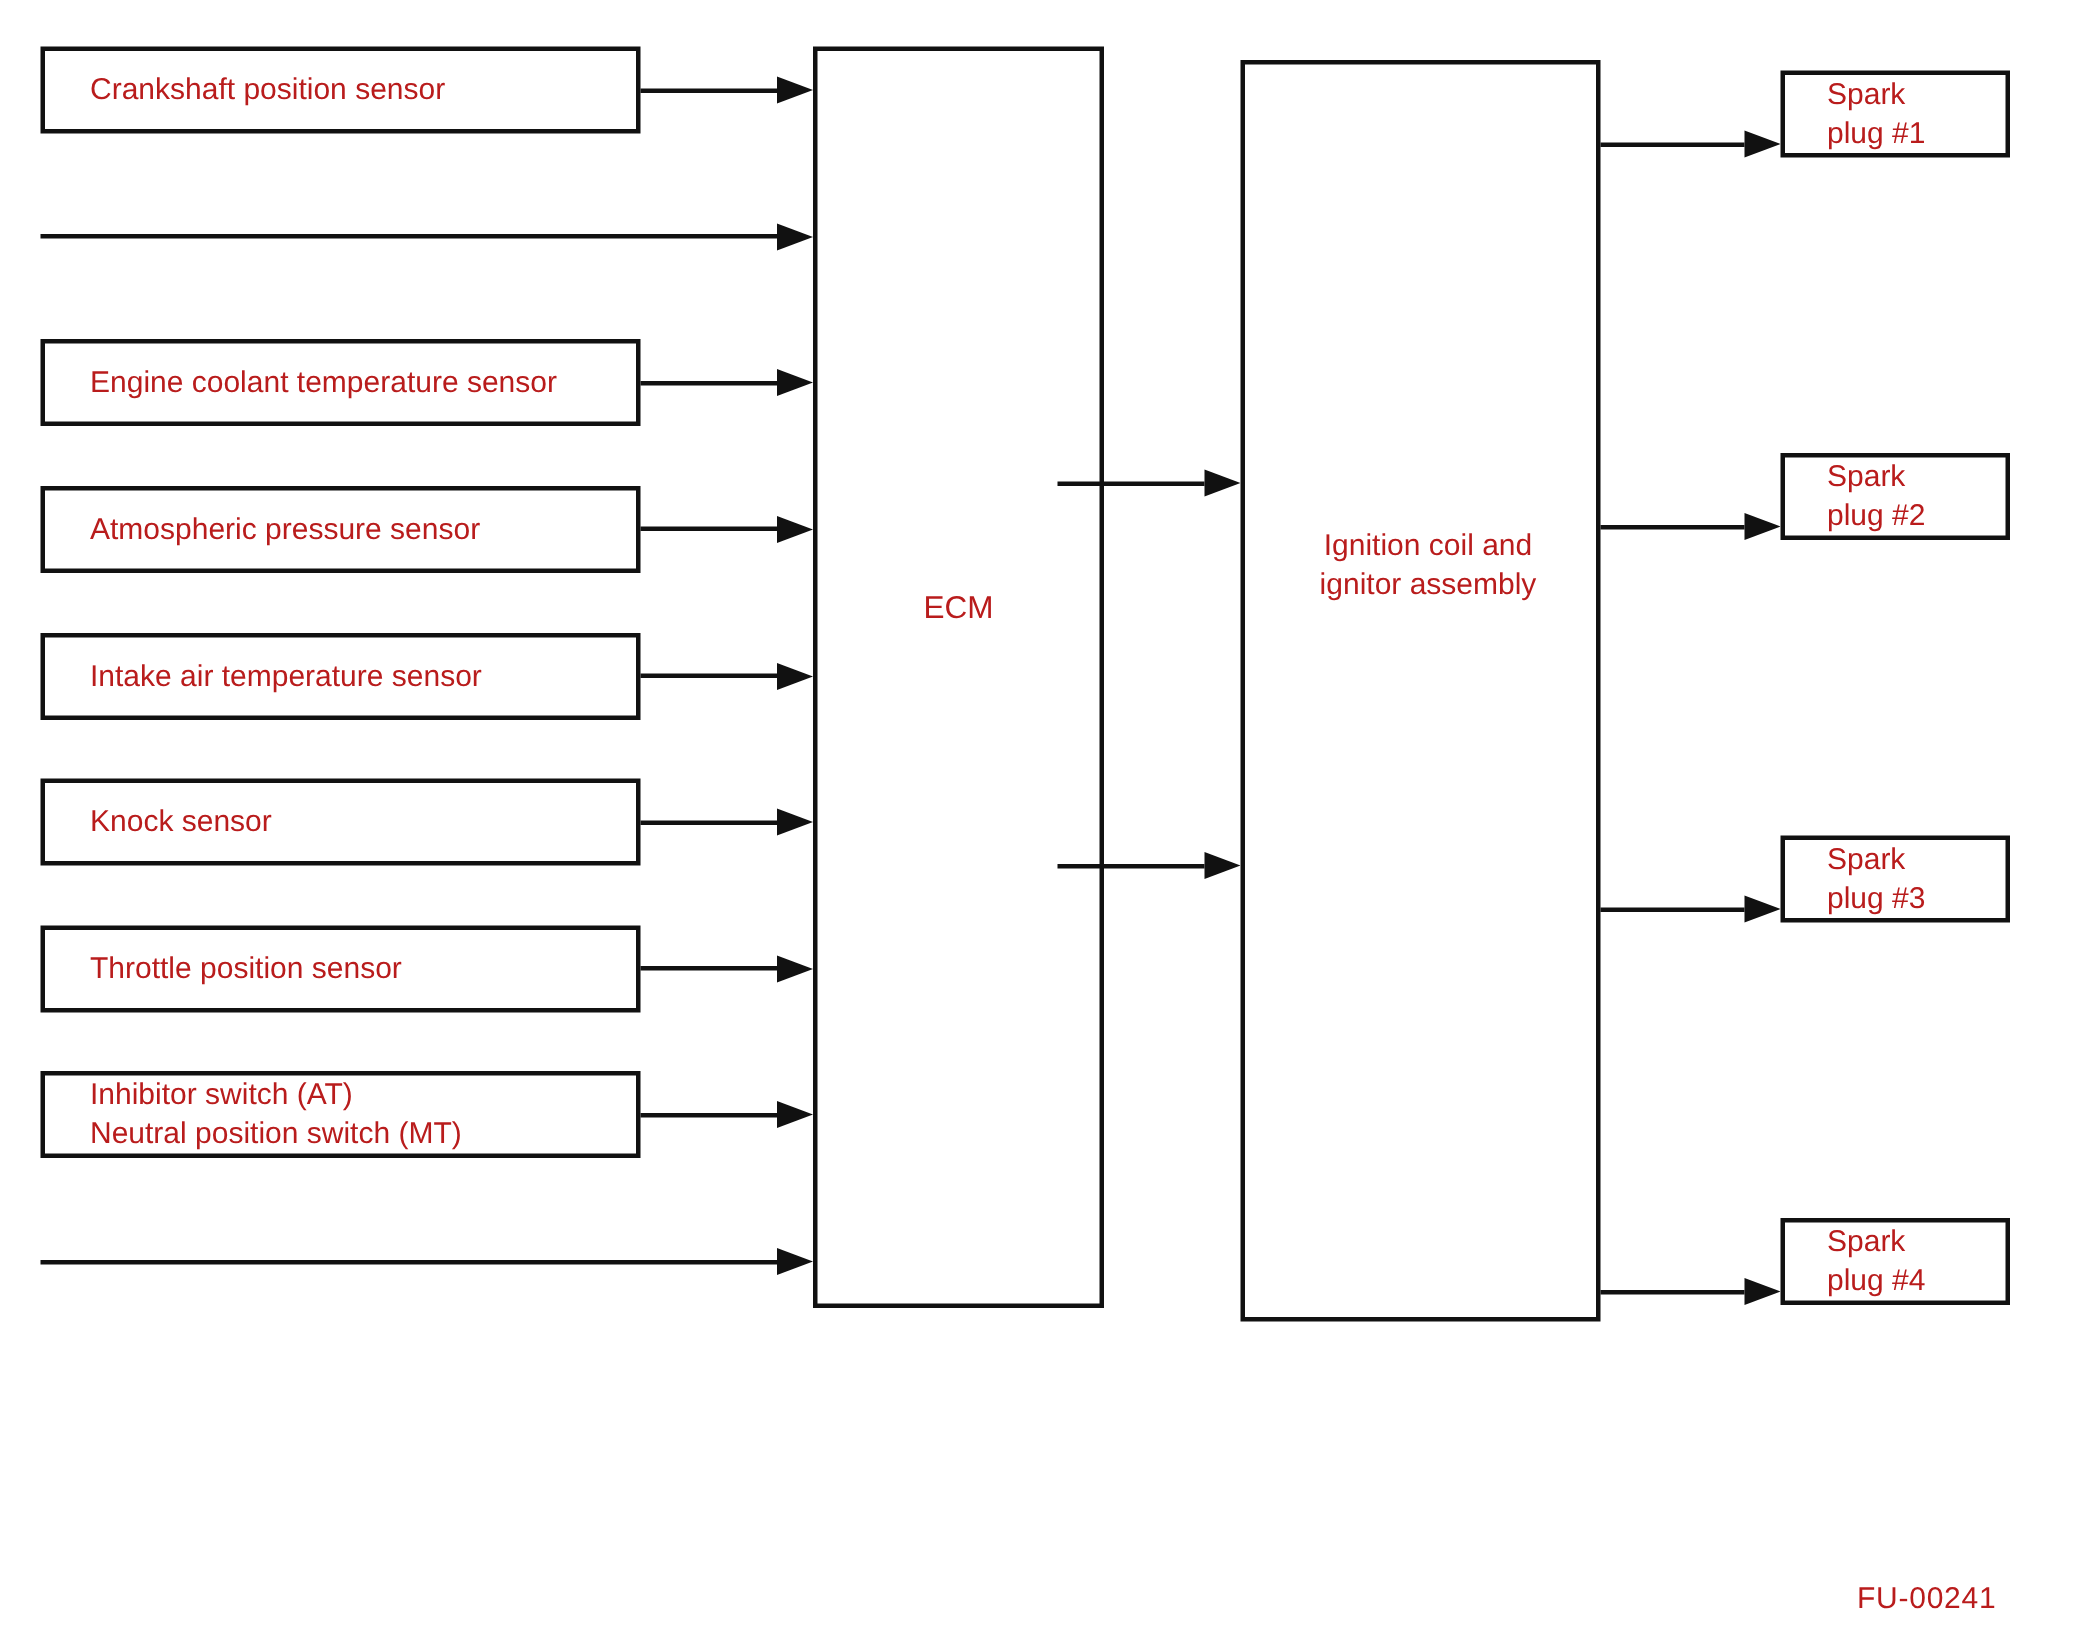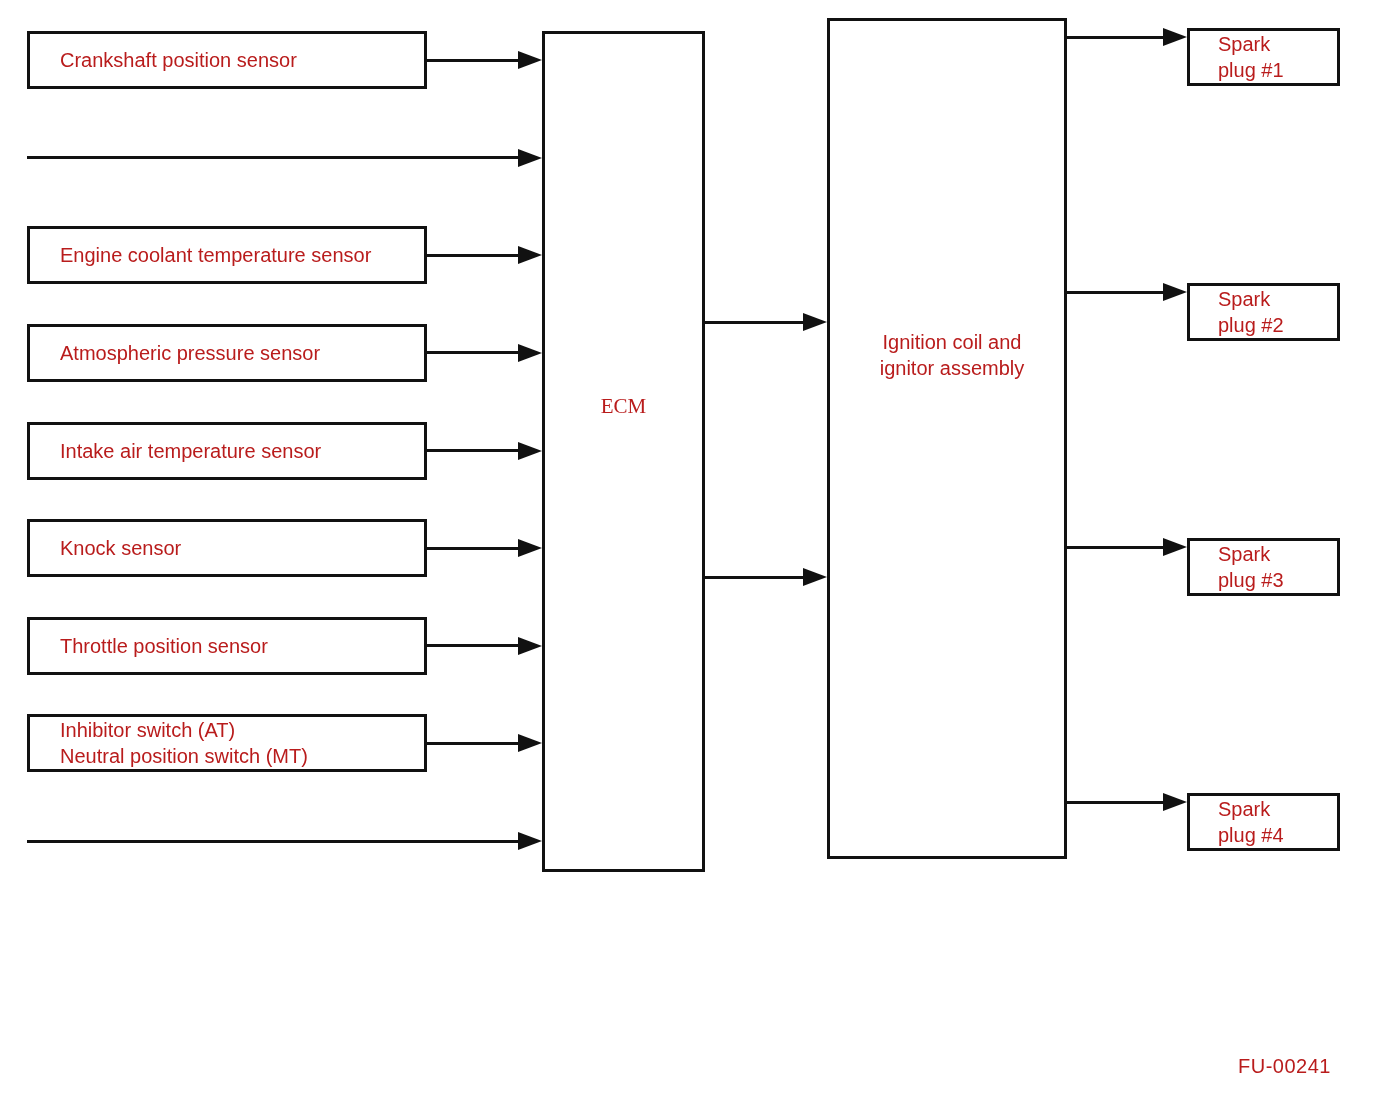--- a/index.html
+++ b/index.html
@@ -67,34 +67,33 @@
     height: 0;
     border-left: 24px solid #111111;
     border-top: 9px solid transparent;
     border-bottom: 9px solid transparent;
   }
   
   .ecm-box {
     position: absolute;
     left: 542px;
     top: 31px;
-    width: 163px;
+    width: 194px;
     height: 841px;
-    font-family: Liberation Serif, serif;
   }
   .ecm-label {
     display: block;
     margin-top: 360px;
     text-align: center;
     font-size: 21px;
   }
   .ign-box {
     position: absolute;
     left: 827px;
-    top: 18px;
+    top: 40px;
     width: 240px;
     height: 841px;
     padding-left: 10px;
   }
   .ign-label {
     display: block;
     margin-top: 308px;
     text-align: center;
     font-size: 20px;
     line-height: 26px;
@@ -114,21 +113,21 @@
     top: 28px;
     width: 273px;
     height: 842px;
     display: flex;
     flex-direction: column;
     justify-content: space-between;
   }
   .plug-row {
     height: 77px;
     display: flex;
-    align-items: flex-start;
+    align-items: flex-end;
   }
   .plug-arrow {
     flex: 0 0 120px;
     display: flex;
     align-items: center;
   }
   .plug-box {
     flex: 1;
   }
   .plug-box .box-label { padding-left: 28px; }

